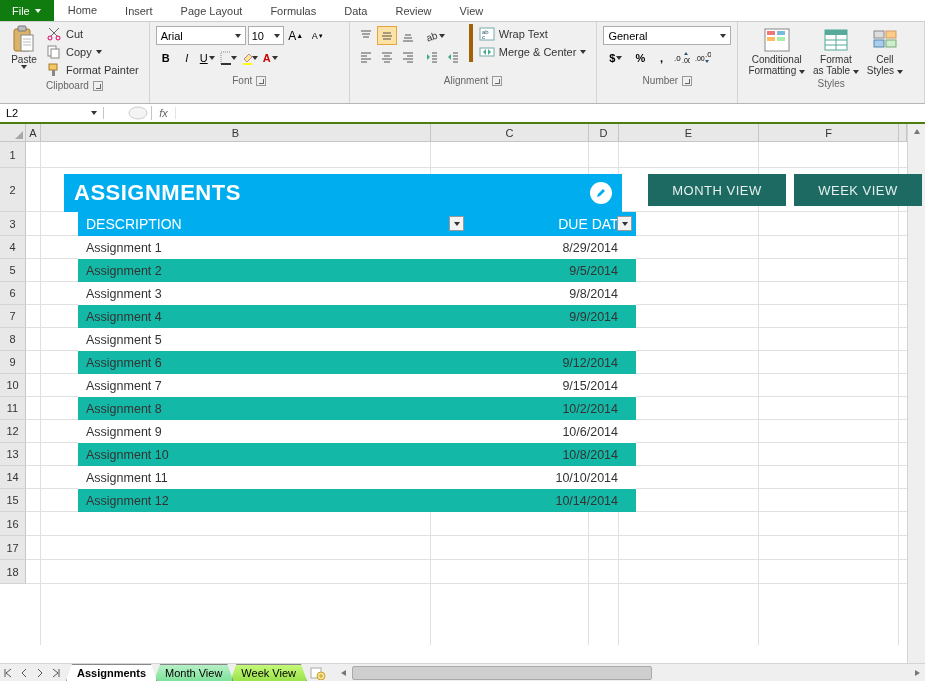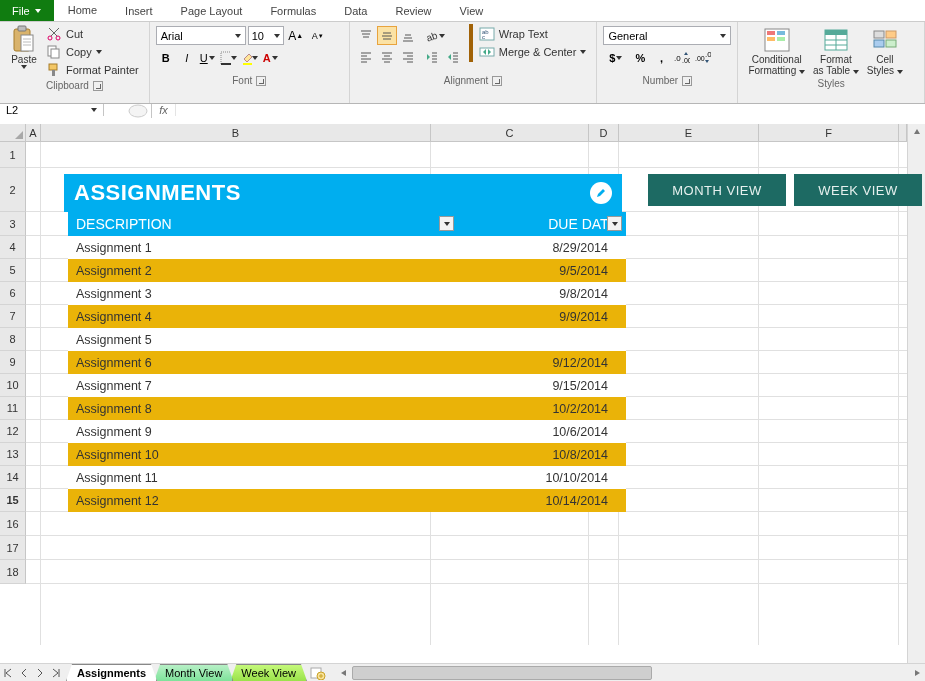--- a/index.html
+++ b/index.html
@@ -30,47 +30,47 @@
 .font-row1 { display: flex; gap: 2px; align-items: center; }
 .font-select { width: 90px; height: 19px; border: 1px solid #abadb3; background: #fff; font-size: 11px; padding: 0 4px; display: flex; align-items: center; justify-content: space-between; }
 .size-select { width: 36px; height: 19px; border: 1px solid #abadb3; background: #fff; font-size: 11px; padding: 0 3px; display: flex; align-items: center; justify-content: space-between; }
 .btn16 { width: 20px; height: 19px; border: 1px solid transparent; display: flex; align-items: center; justify-content: center; cursor: pointer; font-size: 11px; }
 .dd { width: 8px; display: inline-flex; align-items: center; justify-content: center; }
 .font-row2 { display: flex; gap: 1px; margin-top: 3px; }
 
 .numfmt { width: 128px; height: 19px; border: 1px solid #abadb3; background: #fff; font-size: 11px; padding: 0 4px; display: flex; align-items: center; justify-content: space-between; }
 
 
-.namebar { display: flex; height: 21px; border-bottom: 1px solid #4d7c0f; align-items: flex-start; background: #fff; }
+.namebar { display: flex; height: 21px; border-bottom: 3px solid #4d7c0f; align-items: center; background: #fff; }
 .namebox { width: 104px; border-right: 1px solid #c5c5c5; display: flex; align-items: center; padding: 0 6px; font-size: 11px; justify-content: space-between; }
 .fx-area { flex: 1; display: flex; align-items: center; }
 .fx-label { width: 24px; display: flex; align-items: center; justify-content: center; font-style: italic; color: #666; border-right: 1px solid #e4e4e4; height: 100%; }
 .fx-input { flex: 1; height: 100%; border: none; padding: 0 6px; font-size: 11px; }
 
 
 .grid-area { position: absolute; top: 124px; left: 0; right: 0; bottom: 18px; overflow: hidden; background: #fff; }
 .sel-all { position: absolute; left: 0; top: 0; width: 26px; height: 18px; background: #e8e8e8; border-right: 1px solid #c6c6c6; border-bottom: 1px solid #c6c6c6; }
 .sel-all::after { content:''; position:absolute; right:2px; bottom:2px; border-style: solid; border-width: 0 0 8px 8px; border-color: transparent transparent #a8a8a8 transparent; }
 .col-headers { position: absolute; left: 26px; top: 0; right: 18px; height: 18px; display: flex; }
 .col-h { background: #e8e8e8; border-right: 1px solid #c6c6c6; border-bottom: 1px solid #c6c6c6; text-align: center; font-size: 11px; color: #333; line-height: 18px; }
 .row-headers { position: absolute; left: 0; top: 18px; width: 26px; bottom: 18px; }
 .row-h { background: #e8e8e8; border-right: 1px solid #c6c6c6; border-bottom: 1px solid #d4d4d4; text-align: center; font-size: 11px; color: #333; width: 26px; }
 .cells { position: absolute; left: 26px; top: 18px; right: 18px; bottom: 18px; background: #fff; }
 
 
 .title-banner { position: absolute; left: 38px; top: 32px; width: 558px; height: 38px; background: #00aeef; color: #fff; display: flex; align-items: center; padding: 0 10px; font-family: Arial, sans-serif; font-size: 22px; font-weight: bold; letter-spacing: 0.5px; justify-content: space-between; }
 .edit-circle { width: 22px; height: 22px; background: #fff; border-radius: 50%; display: flex; align-items: center; justify-content: center; }
-.table-wrap { position: absolute; left: 42px; top: 70px; width: 558px; }
+.table-wrap { position: absolute; left: 52px; top: 70px; width: 558px; }
 .tbl-head { display: flex; background: #00aeef; color: #fff; height: 24px; font-family: Arial, sans-serif; font-size: 14px; font-weight: 400; }
 .tbl-head .hc { display: flex; align-items: center; padding: 0 8px; position: relative; }
 .hc1 { width: 390px; }
 .hc2 { width: 168px; justify-content: flex-end; padding-right: 26px; }
 .filter-btn { position: absolute; right: 4px; top: 4px; width: 15px; height: 15px; background: #f3f3f3; border: 1px solid #999; display: flex; align-items: center; justify-content: center; }
 .tbl-row { display: flex; height: 23px; font-family: Arial, sans-serif; font-size: 12.5px; color: #333; text-align: center; }
-.tbl-row.even { background: #eab308; }
+.tbl-row.even { background: #14b8a6; }
 .tbl-row.odd { background: #fff; }
 .tbl-row .c1 { width: 390px; padding: 0 8px; display: flex; align-items: center; }
 .tbl-row .c2 { width: 168px; padding: 0 18px 0 8px; display: flex; align-items: center; justify-content: flex-end; }
 
 .action-btn { position: absolute; top: 32px; height: 32px; background: #0a5c56; background: #1a6b65; background: #13645e; background: #15665f; color: #e6f0ee; display: flex; align-items: center; justify-content: center; font-family: Arial, sans-serif; font-size: 13px; letter-spacing: 0.5px; cursor: pointer; }
 .btn-month { left: 622px; width: 138px; background: #1d6a63; }
 .btn-week { left: 768px; width: 128px; background: #1d6a63; }
 
 
 .vscroll { position: absolute; right: 0; top: 124px; bottom: 18px; width: 18px; background: #efefef; border-left: 1px solid #d4d4d4; }
@@ -483,21 +483,21 @@
       <div class="row-h" style="height: 23px; line-height: 23px;">5</div>
       <div class="row-h" style="height: 23px; line-height: 23px;">6</div>
       <div class="row-h" style="height: 23px; line-height: 23px;">7</div>
       <div class="row-h" style="height: 23px; line-height: 23px;">8</div>
       <div class="row-h" style="height: 23px; line-height: 23px;">9</div>
       <div class="row-h" style="height: 23px; line-height: 23px;">10</div>
       <div class="row-h" style="height: 23px; line-height: 23px;">11</div>
       <div class="row-h" style="height: 23px; line-height: 23px;">12</div>
       <div class="row-h" style="height: 23px; line-height: 23px;">13</div>
       <div class="row-h" style="height: 23px; line-height: 23px;">14</div>
-      <div class="row-h" style="height: 23px; line-height: 23px; font-weight: bold;">15</div>
+      <div class="row-h" style="height: 23px; line-height: 23px;">15</div>
       <div class="row-h" style="height: 24px; line-height: 24px;">16</div>
       <div class="row-h" style="height: 24px; line-height: 24px;">17</div>
       <div class="row-h" style="height: 24px; line-height: 24px;">18</div>
     </div>
   <div class="cells" id="cells">
 
     <div class="title-banner" style="z-index: 2;">
       <span>ASSIGNMENTS</span>
       <span class="edit-circle">
         <svg width="12" height="12" viewBox="0 0 12 12">

